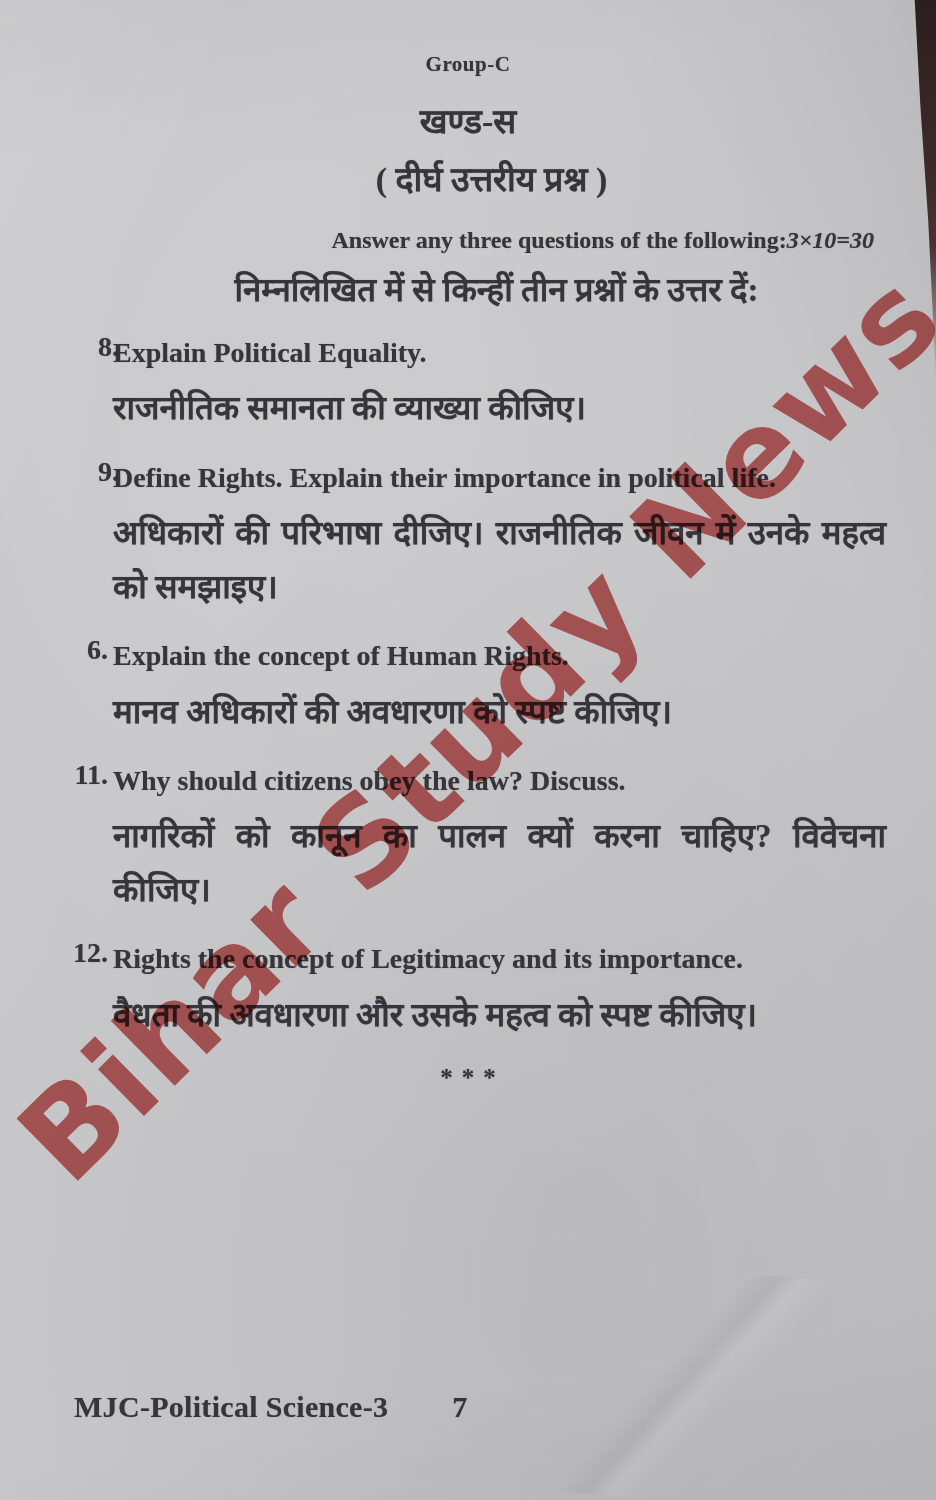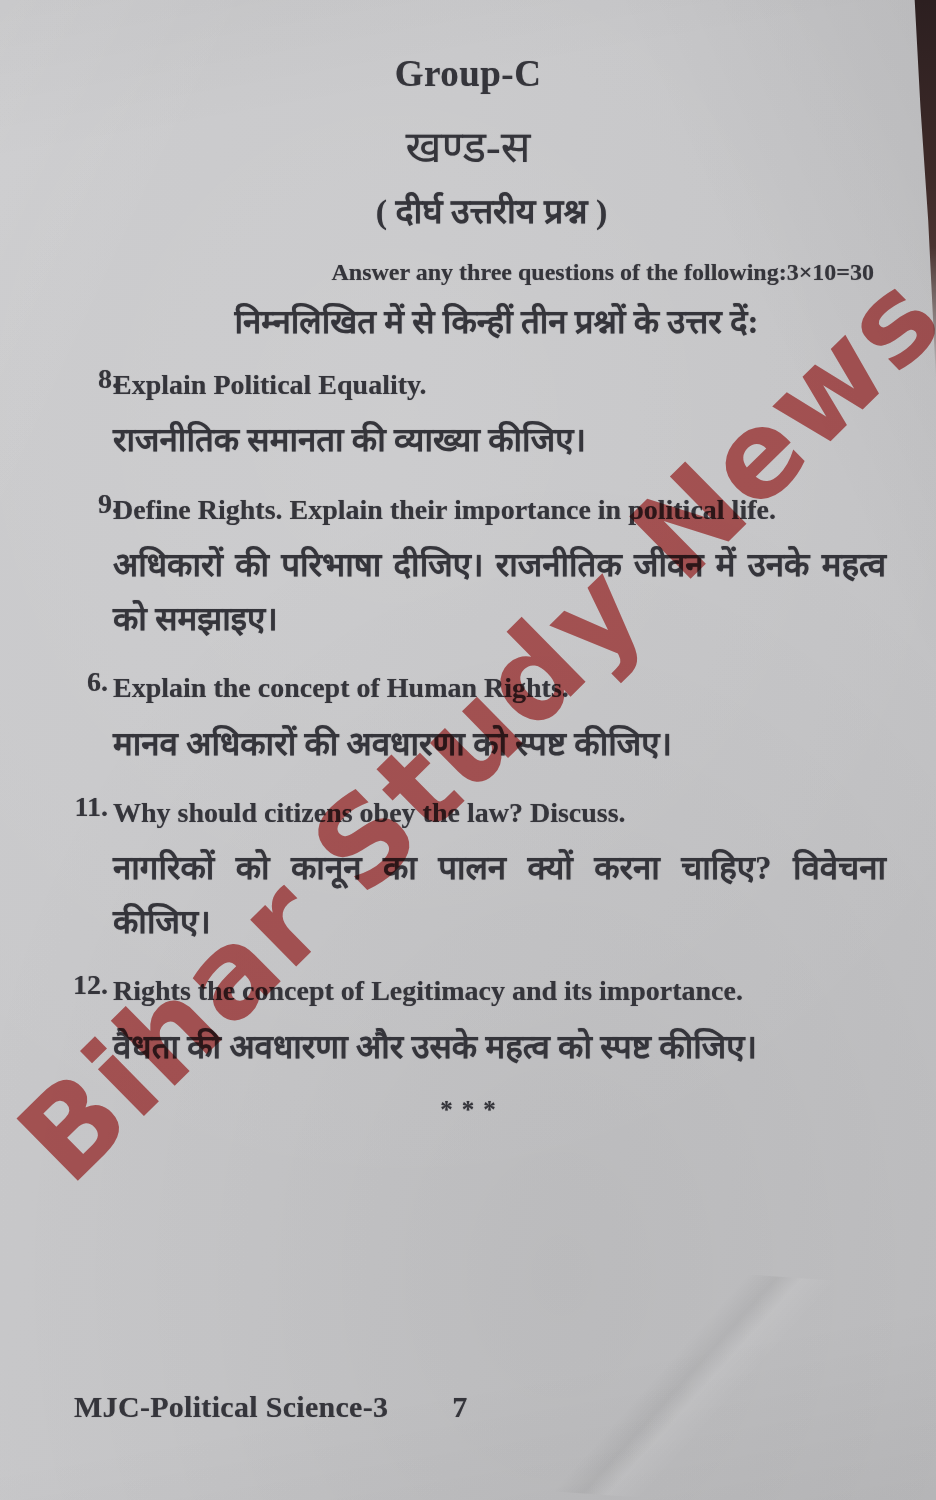--- a/index.html
+++ b/index.html
@@ -35,31 +35,31 @@
     position: absolute; top: 0; right: 0; z-index: 6; pointer-events: none;
     width: 26px; height: 380px;
     background: linear-gradient(to bottom, #2c1f20 0%, #3d2a28 45%, #4a3330 65%, rgba(74,51,48,0) 100%);
     clip-path: polygon(18% 0, 100% 0, 100% 100%, 70% 58%, 40% 28%);
     filter: blur(0.6px);
   }
   .content { position: relative; z-index: 2; }
   .soft { text-shadow: 0 0 1px rgba(45,45,52,0.45); }
 
   .header { padding-top: 52px; text-align: center; }
-  .h-group   { font-size: 37px; font-weight: 700; letter-spacing: 0.5px; }
-  .h-khand   { font-size: 44px; font-weight: 400; margin-top: 20px; }
+  .h-group   { font-size: 21px; font-weight: 700; letter-spacing: 0.5px; }
+  .h-khand   { font-size: 34px; font-weight: 700; margin-top: 20px; }
   .h-type-en { font-size: 29px; font-weight: 700; margin-top: 24px; letter-spacing: 0.3px; }
   .h-type-hi { font-size: 34px; font-weight: 700; margin-top: 12px; padding-left: 47px; }
 
   .instruction {
     margin: 26px 62px 0 70px;
     display: flex; justify-content: flex-end; align-items: baseline;
     font-size: 24px; font-weight: 600;
   }
-  .marks { font-weight: 600; white-space: nowrap; }
+  .marks { font-weight: 600; white-space: nowrap; font-style: italic; }
   .instr-hi {
     margin: 12px 56px 0 113px;
     font-size: 33px; font-weight: 600; text-align: center;
   }
 
   .question { position: relative; margin: 20px 50px 0 113px; }
   .q-num {
     position: absolute; left: -57px; top: 0; width: 52px;
     font-size: 28px; font-weight: 600; text-align: right;
   }

